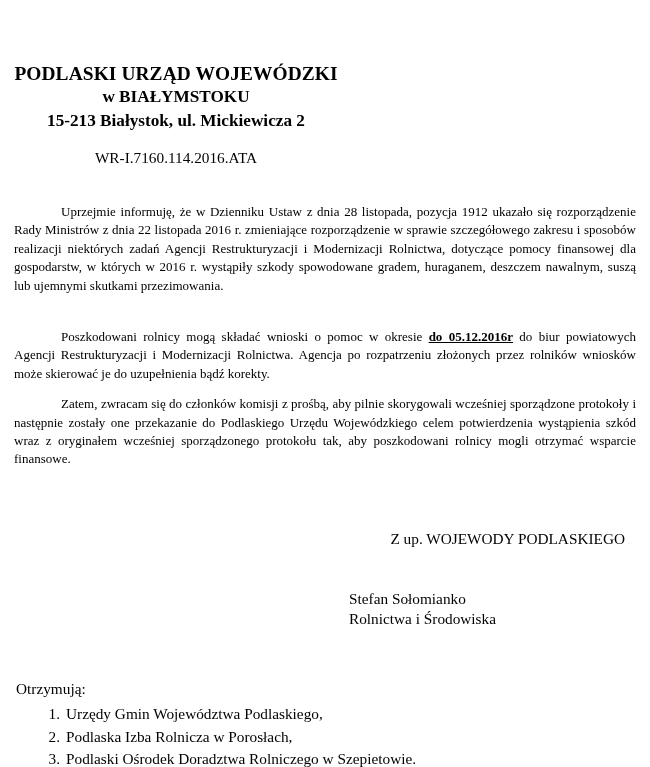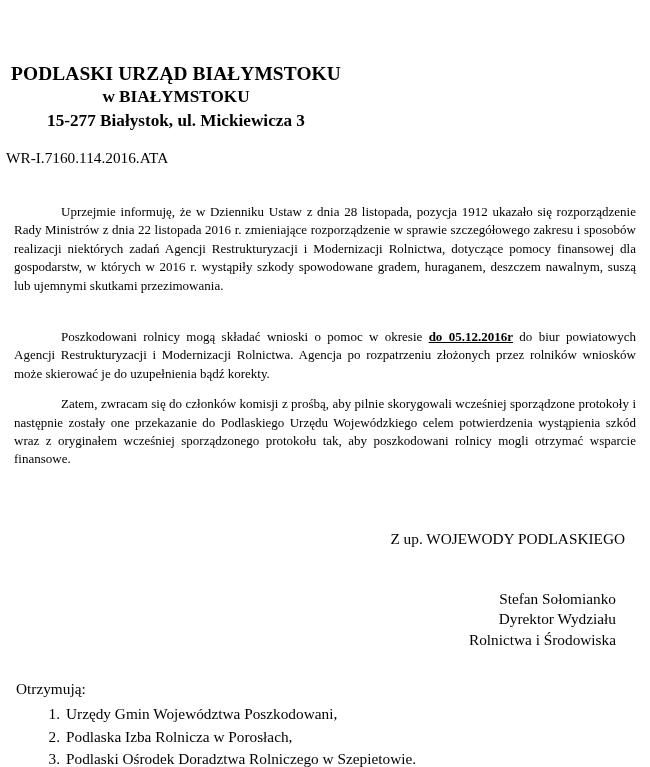--- a/index.html
+++ b/index.html
@@ -63,20 +63,21 @@
     line-height: 1.28;
     margin-top: 2px;
   }
 
   
   .reference {
     position: absolute;
     top: 149px;
     left: 6px;
     width: 340px;
+    text-align: center;
     font-size: 15.3px;
     line-height: 1.2;
   }
 
   
   .body-block {
     position: absolute;
     top: 203px;
     left: 14px;
     width: 622px;
@@ -115,23 +116,23 @@
     text-align: right;
     padding-right: 8px;
     box-sizing: border-box;
     font-size: 15.3px;
     line-height: 1.25;
   }
 
   .signer {
     position: absolute;
     top: 589px;
-    left: 336px;
+    left: 349px;
     width: 280px;
-    text-align: right;
+    text-align: left;
     font-size: 15.3px;
     line-height: 1.33;
   }
 
   
   .recipients {
     position: absolute;
     top: 680px;
     left: 16px;
     width: 600px;
@@ -164,52 +165,51 @@
     text-align: right;
   }
 </style>
 </head>
 <body>
 
 <div class="page">
 
 
   <div class="letterhead">
-    <div class="lh-1">PODLASKI URZĄD BIAŁYMSTOKU</div>
+    <div class="lh-1">PODLASKI URZĄD WOJEWÓDZKI</div>
     <div class="lh-2">w BIAŁYMSTOKU</div>
-    <div class="lh-3">15-277 Białystok, ul. Mickiewicza 3</div>
+    <div class="lh-3">15-213 Białystok, ul. Mickiewicza 2</div>
   </div>
 
   <div class="reference">WR-I.7160.114.2016.ATA</div>
 
   <div class="body-block">
 
     <p class="para">Uprzejmie informuję, że w Dzienniku Ustaw z dnia 28 listopada, pozycja 1912 ukazało się rozporządzenie Rady Ministrów z dnia 22 listopada 2016 r. zmieniające rozporządzenie w sprawie szczegółowego zakresu i sposobów realizacji niektórych zadań Agencji Restrukturyzacji i Modernizacji Rolnictwa, dotyczące pomocy finansowej dla gospodarstw, w których w 2016 r. wystąpiły szkody spowodowane gradem, huraganem, deszczem nawalnym, suszą lub ujemnymi skutkami przezimowania.</p>
 
     <p class="para gap-before">
       <span>Poszkodowani rolnicy mogą składać wnioski o pomoc w okresie </span><span class="emph">do 05.12.2016r</span><span> do biur powiatowych Agencji Restrukturyzacji i Modernizacji Rolnictwa. Agencja po rozpatrzeniu złożonych przez rolników wniosków może skierować je do uzupełnienia bądź korekty.</span>
     </p>
 
     <p class="para">Zatem, zwracam się do członków komisji z prośbą, aby pilnie skorygowali wcześniej sporządzone protokoły i następnie zostały one przekazanie do Podlaskiego Urzędu Wojewódzkiego celem potwierdzenia wystąpienia szkód wraz z oryginałem wcześniej sporządzonego protokołu tak, aby poszkodowani rolnicy mogli otrzymać wsparcie finansowe.</p>
 
   </div>
 
   <div class="sign-for">Z up. WOJEWODY PODLASKIEGO</div>
 
   <div class="signer">
     <div>Stefan Sołomianko</div>
-    <div>Dyrektor Wydziału</div>
     <div>Rolnictwa i Środowiska</div>
   </div>
 
   <div class="recipients">
     <div class="recipients-title">Otrzymują:</div>
     <ol class="recipients-list">
       <li>
-        <span class="num">1.</span><span>Urzędy Gmin  Województwa Poszkodowani,</span>
+        <span class="num">1.</span><span>Urzędy Gmin  Województwa Podlaskiego,</span>
       </li>
       <li>
         <span class="num">2.</span><span>Podlaska Izba Rolnicza w Porosłach,</span>
       </li>
       <li>
         <span class="num">3.</span><span>Podlaski Ośrodek Doradztwa Rolniczego w Szepietowie.</span>
       </li>
     </ol>
   </div>
 

